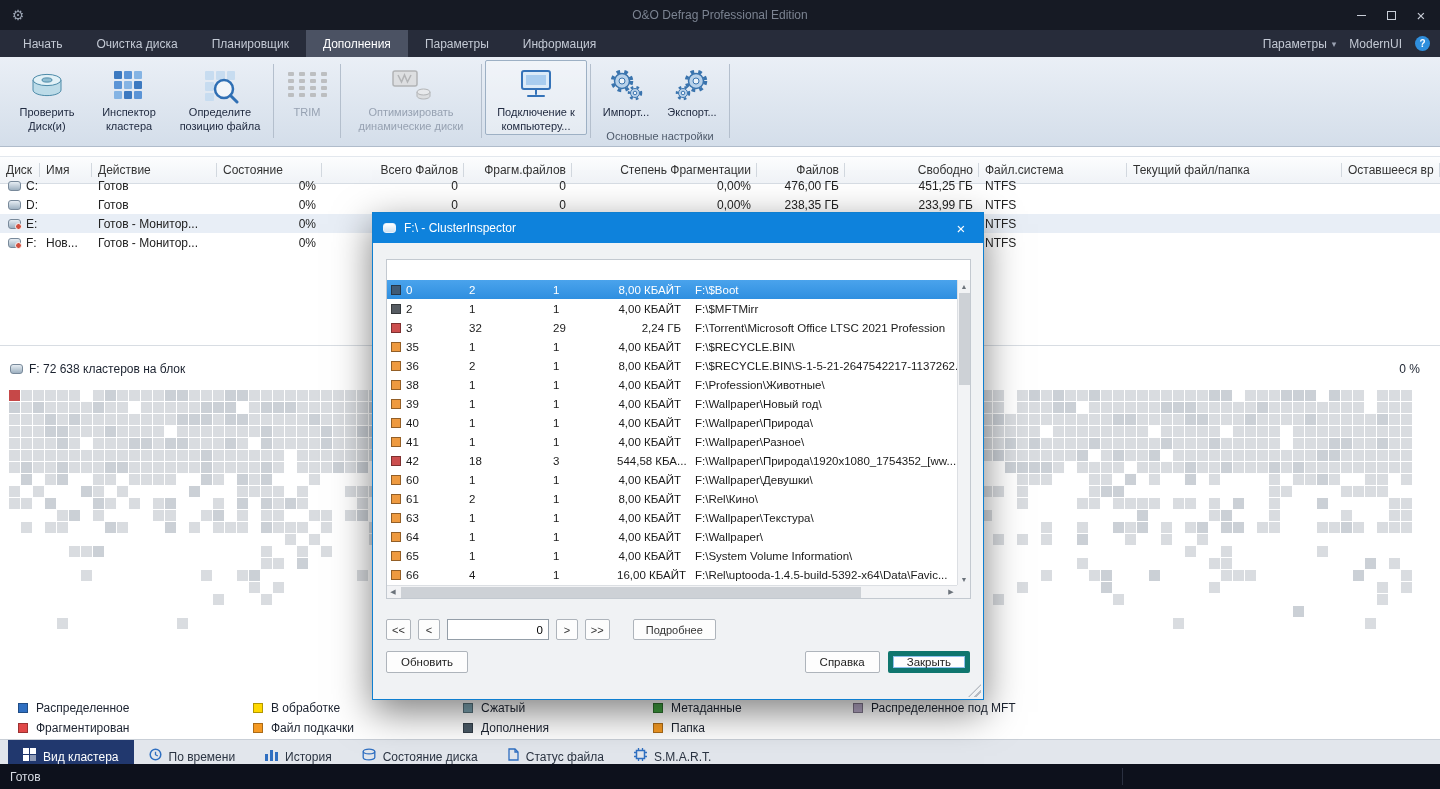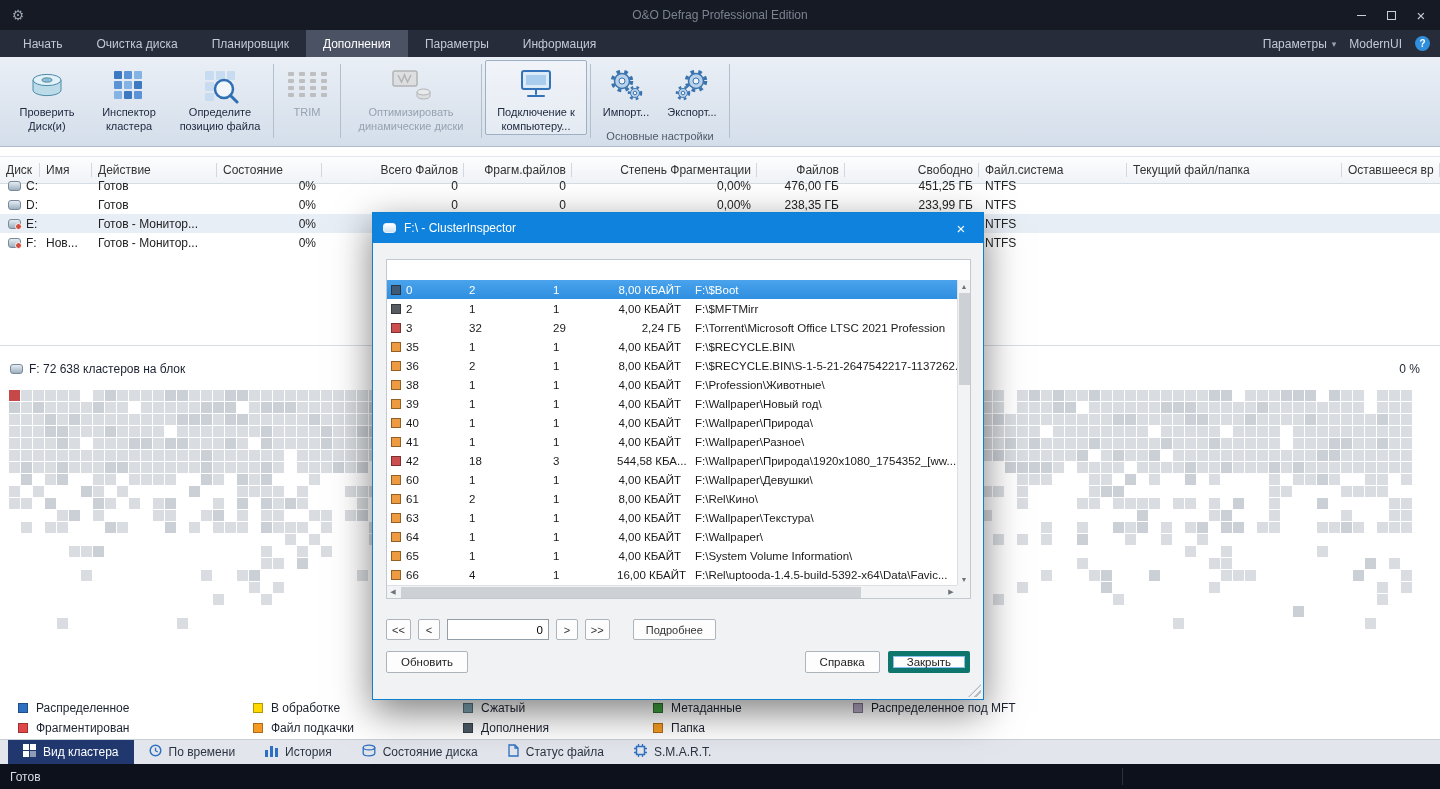--- a/index.html
+++ b/index.html
@@ -62,21 +62,21 @@
   .cluster-pct { margin-left:auto; }
   .cluster-grid { position:absolute; top:243px; left:9px; width:1404px; display:grid; grid-template-columns:repeat(117,11px); grid-auto-rows:11px; gap:1px; }
   .cb { width:11px; height:11px; }
 
   .legend { position:absolute; top:551px; left:18px; display:grid; grid-auto-flow:column; grid-template-rows:repeat(2,20px); grid-template-columns:235px 210px 190px 200px auto; align-items:center; }
   .lg-item { display:flex; align-items:center; gap:8px; font-size:12px; color:#1c2330; }
   .lg-sq { width:10px; height:10px; border:1px solid rgba(0,0,0,.3); flex:none; }
 
   
   .bottom-tabs { position:absolute; left:0; right:0; bottom:25px; height:25px; background:#e2e6ec; border-top:1px solid #c9cfd7; display:flex; align-items:stretch; padding-left:8px; z-index:5; }
-  .btab { display:flex; align-items:center; gap:7px; padding:0 15px; color:#2b3442; font-size:12px; }
+  .btab { display:flex; align-items:flex-end; gap:7px; padding:0 15px; color:#2b3442; font-size:12px; }
   .btab.active { background:#21386e; color:#fff; }
 
   
   .statusbar { position:absolute; left:0; right:0; bottom:0; height:25px; background:#0d111c; color:#d8dce4; display:flex; align-items:center; padding-left:10px; font-size:12px; z-index:5; }
   .status-sep { position:absolute; left:1122px; top:4px; bottom:4px; width:1px; background:#2a3040; }
 
   
   .dialog { position:absolute; left:372px; top:212px; width:612px; height:488px; background:#f0f2f4; border:1px solid #0f7fd0; box-shadow:0 12px 36px rgba(0,0,0,.5); z-index:20; }
   .dlg-titlebar { height:30px; background:#0e82dc; display:flex; align-items:center; padding-left:10px; color:#fff; }
   .dlg-title { margin-left:8px; font-size:12px; }

